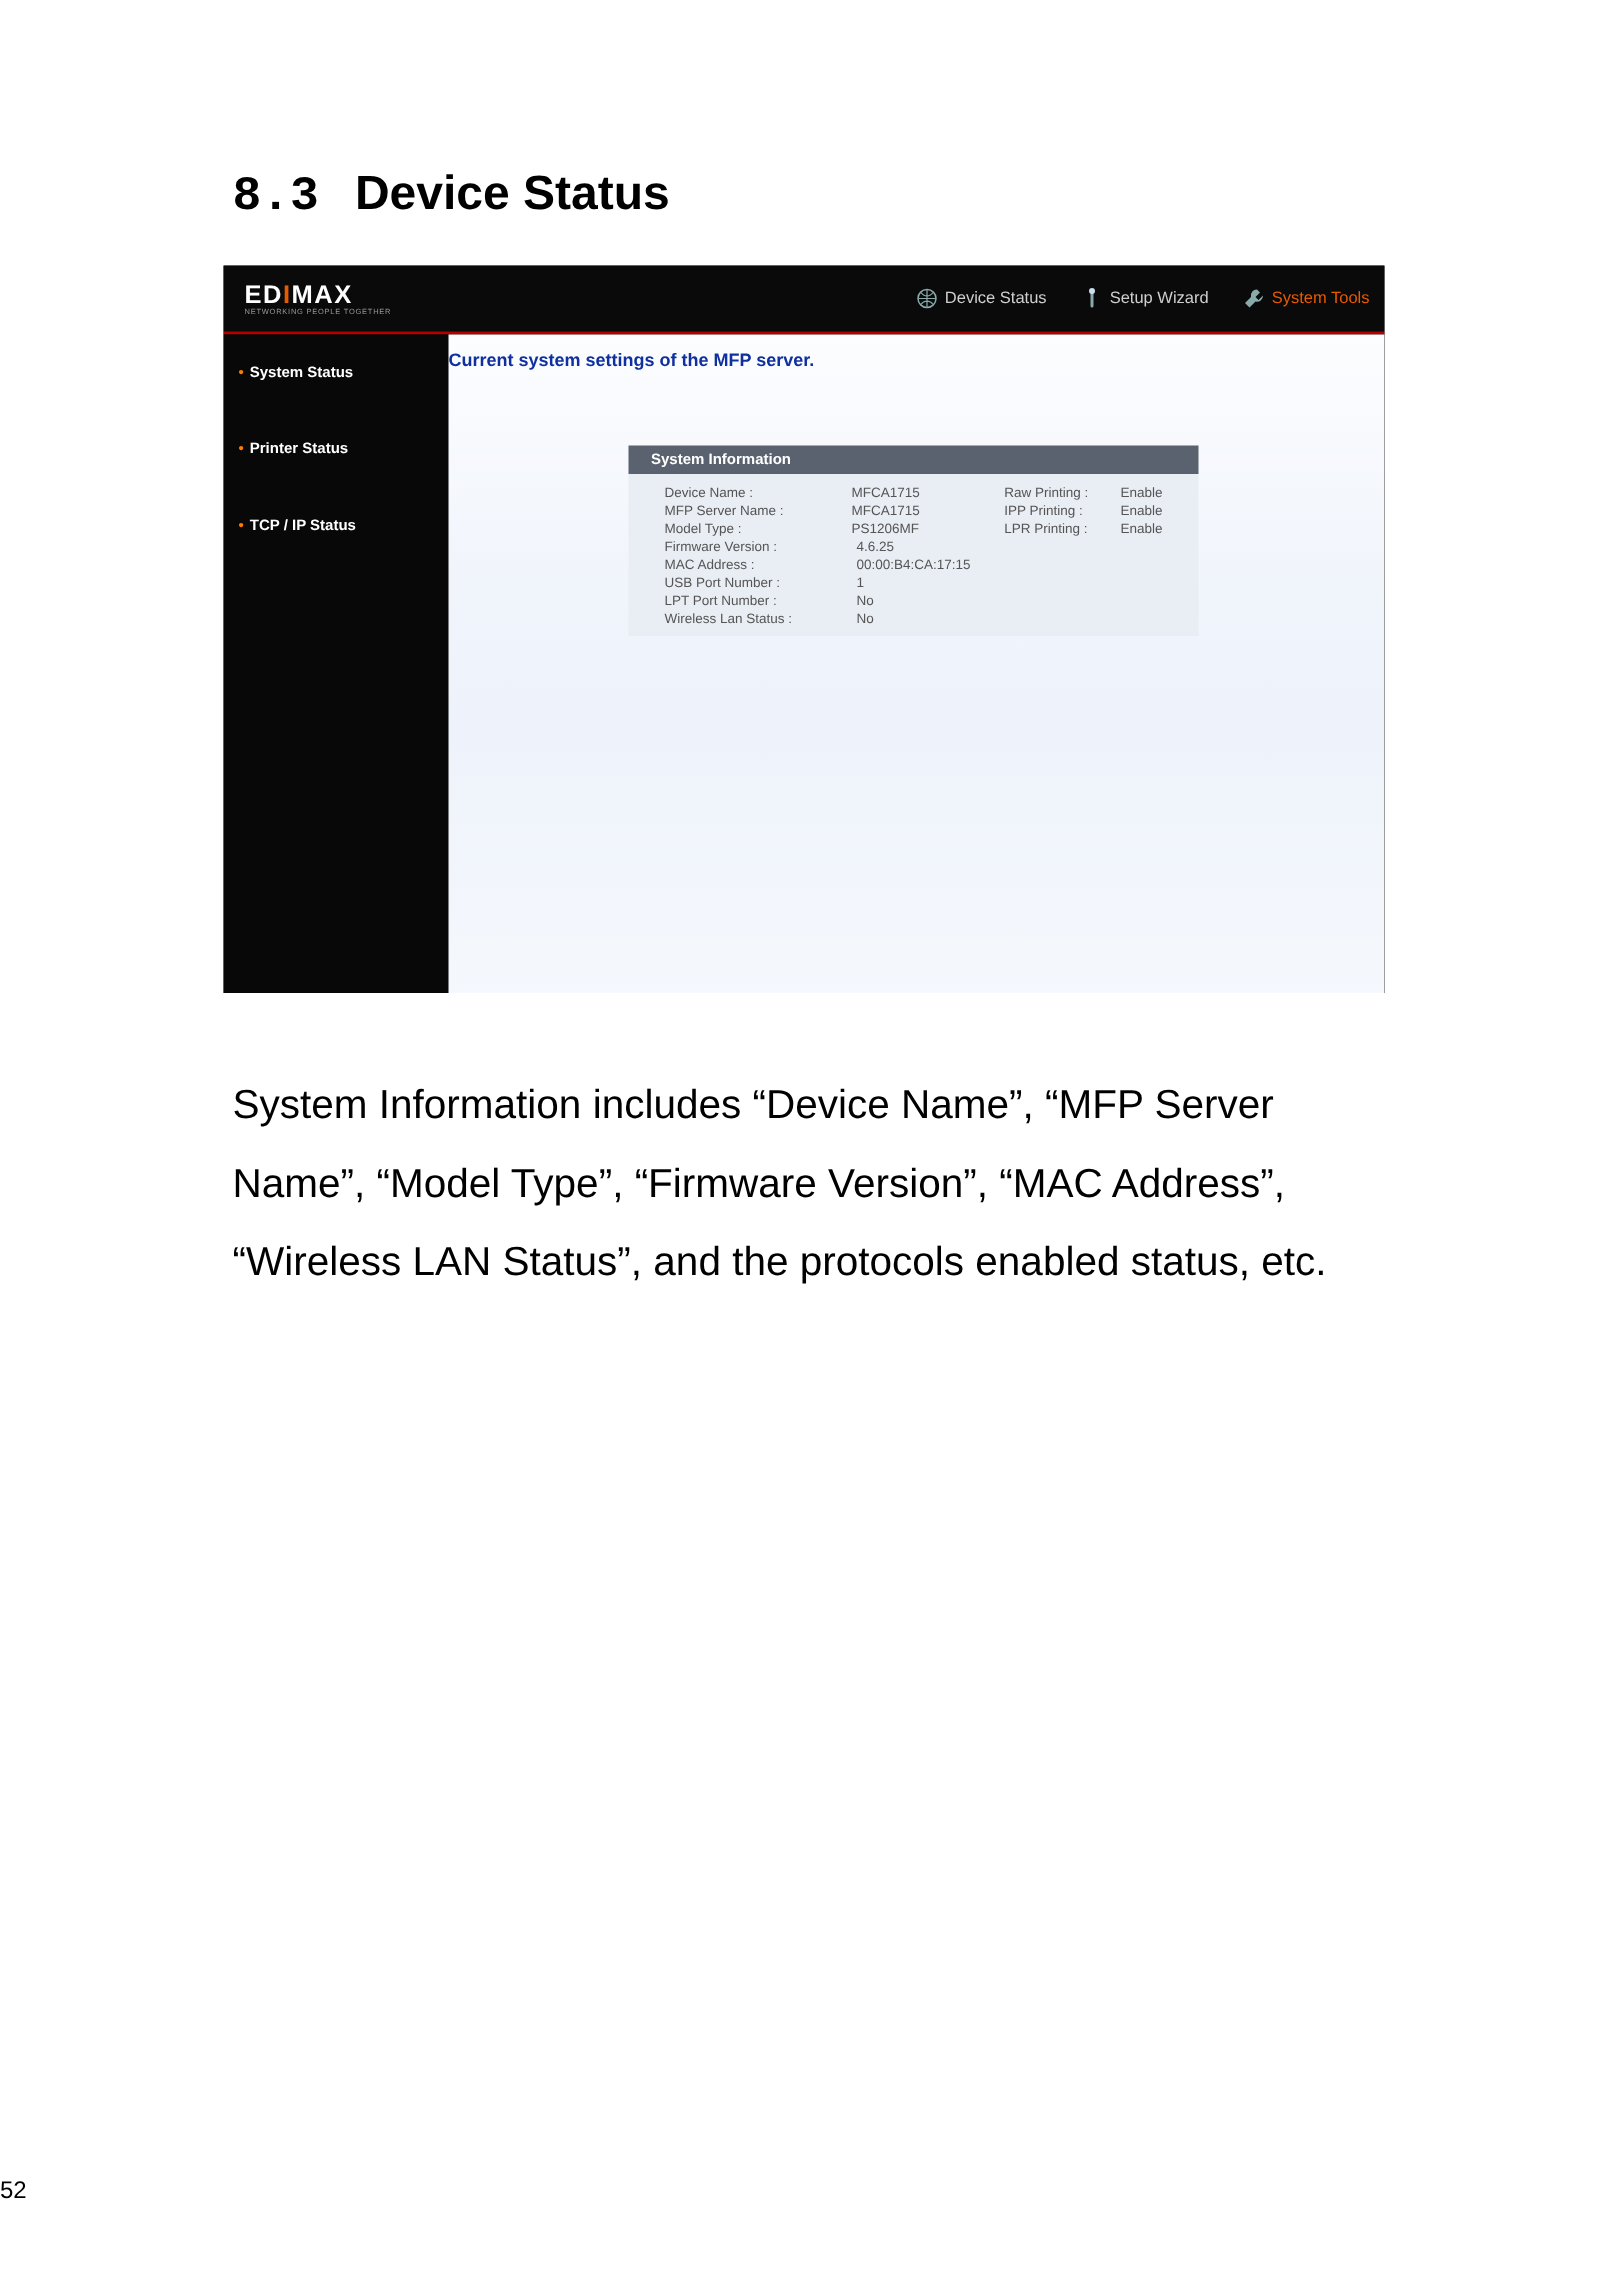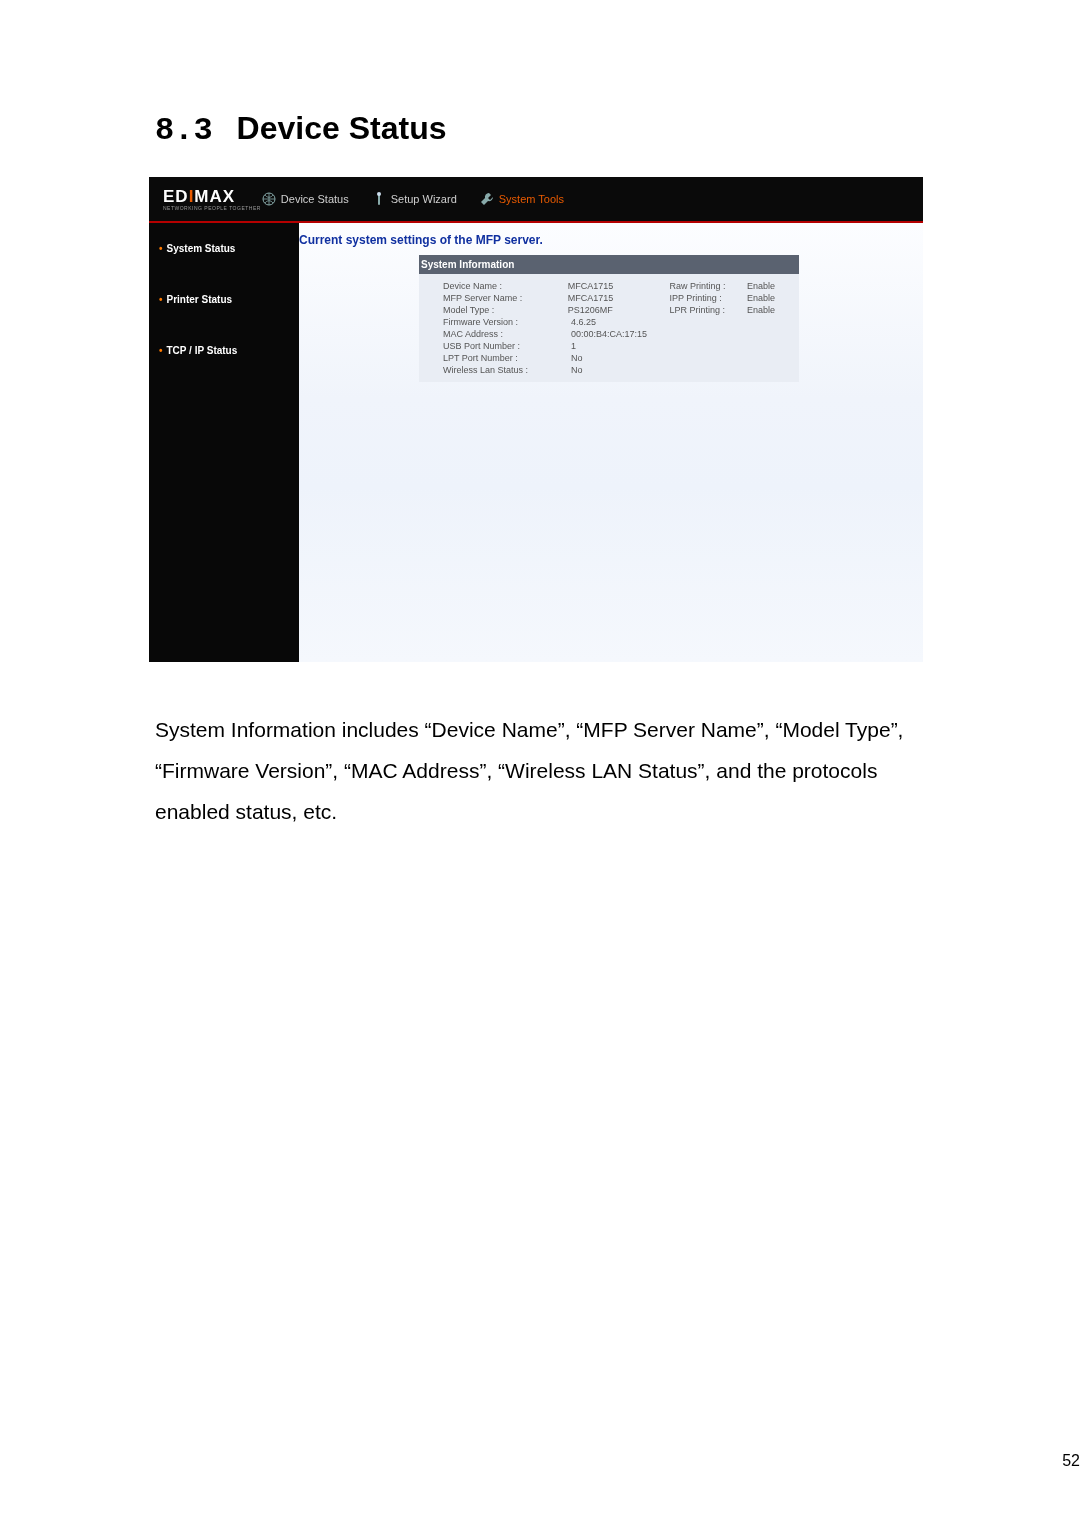--- a/index.html
+++ b/index.html
@@ -41,20 +41,21 @@
     overflow: hidden;
     font-size: 10px;
     color: #bbb;
   }
   .topbar {
     position: absolute;
     left: 0; right: 0; top: 0; height: 44px;
     background: #0a0a0a;
     display: flex;
     align-items: center;
+    justify-content: space-between;
     padding: 0 10px 0 14px;
     box-sizing: border-box;
   }
   .brand {
     font-size: 17px;
     font-weight: 900;
     letter-spacing: 1px;
     color: #fff;
   }
   .brand .dot { color: #e85a00; }
@@ -111,45 +112,46 @@
   .panel {
     width: 380px;
     margin-left: 120px;
     font-size: 9px;
     color: #555;
   }
   .panel-header {
     background: #5a6270;
     color: #fff;
     font-weight: bold;
-    padding: 4px 2px;
+    padding: 4px 15px;
     font-size: 10px;
+    margin-top: 42px;
   }
   .panel-body {
     background: #e9edf4;
     padding: 6px 0 6px 0;
   }
   .row {
     display: flex;
     padding: 1px 24px;
   }
   .cell-l { width: 108px; }
   .cell-v { width: 105px; margin-left: 20px; }
   .cell-pl { width: 80px; }
   .cell-pv { flex: 1; }
   .body-text {
-    font-size: 21px;
+    font-size: 27px;
     line-height: 1.95;
     color: #000;
   }
   .pagenum {
     position: absolute;
     left: 0; right: 0;
     bottom: 58px;
-    text-align: right;
+    text-align: left;
     font-size: 16px;
     color: #000;
     margin-top: 20px;
   }
 </style>
 </head>
 <body>
 
 <div class="page">
 

